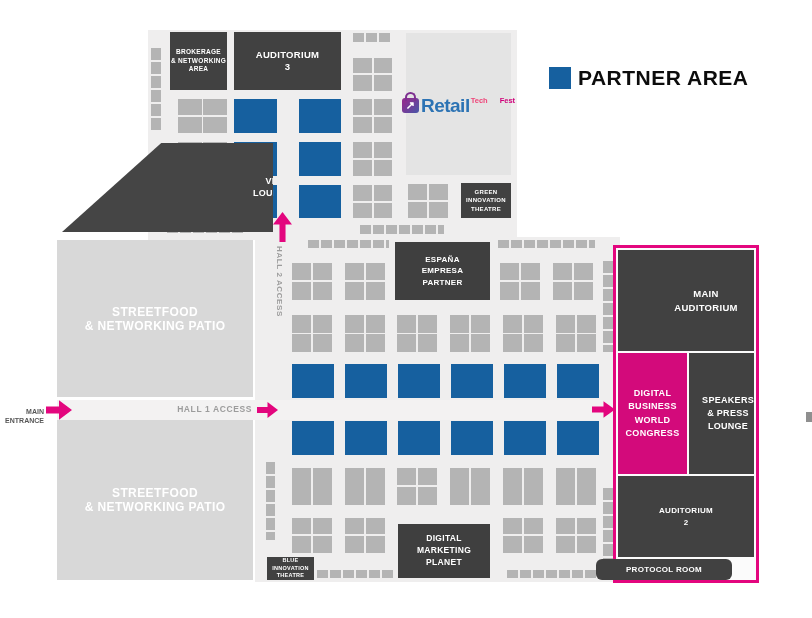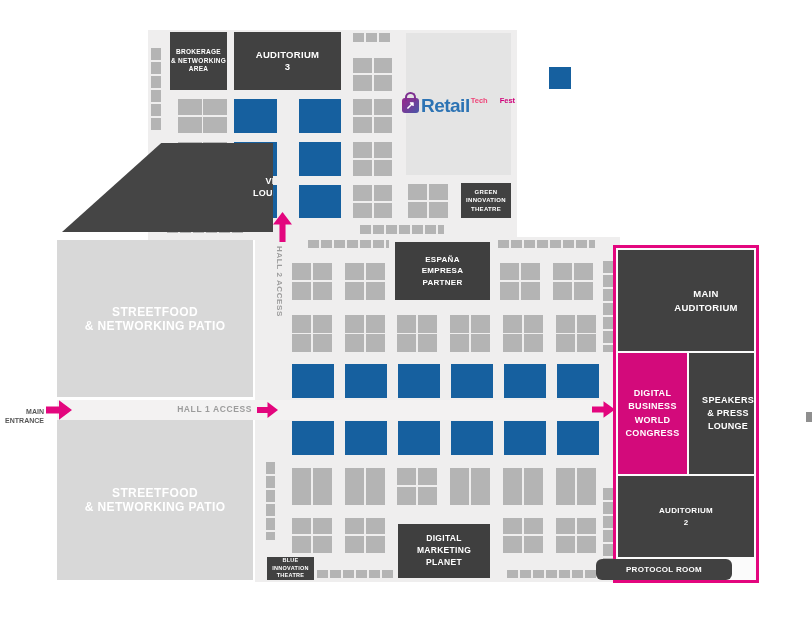--- a/index.html
+++ b/index.html
@@ -216,15 +216,16 @@
 2</span>
   </div>
   <div class="abs dark" style="left:596px;top:559px;width:136px;height:21px;font-size:8px;border-radius:6px;">
     <span class="pre">PROTOCOL ROOM</span>
   </div>
 
   <i class="b" style="left:806px;top:412px;width:6px;height:10px;background:#8f8f8f;"></i>
 
   <div class="abs" style="left:549px;top:65px;width:220px;height:26px;display:flex;align-items:center;">
     <i class="b blue" style="position:static;width:22px;height:22px;"></i>
+    <span style="margin-left:7px;font-size:21px;font-weight:800;color:#0c0c0c;letter-spacing:.5px;">PARTNER AREA</span>
   </div>
 
 </div>
 
 </body></html>

